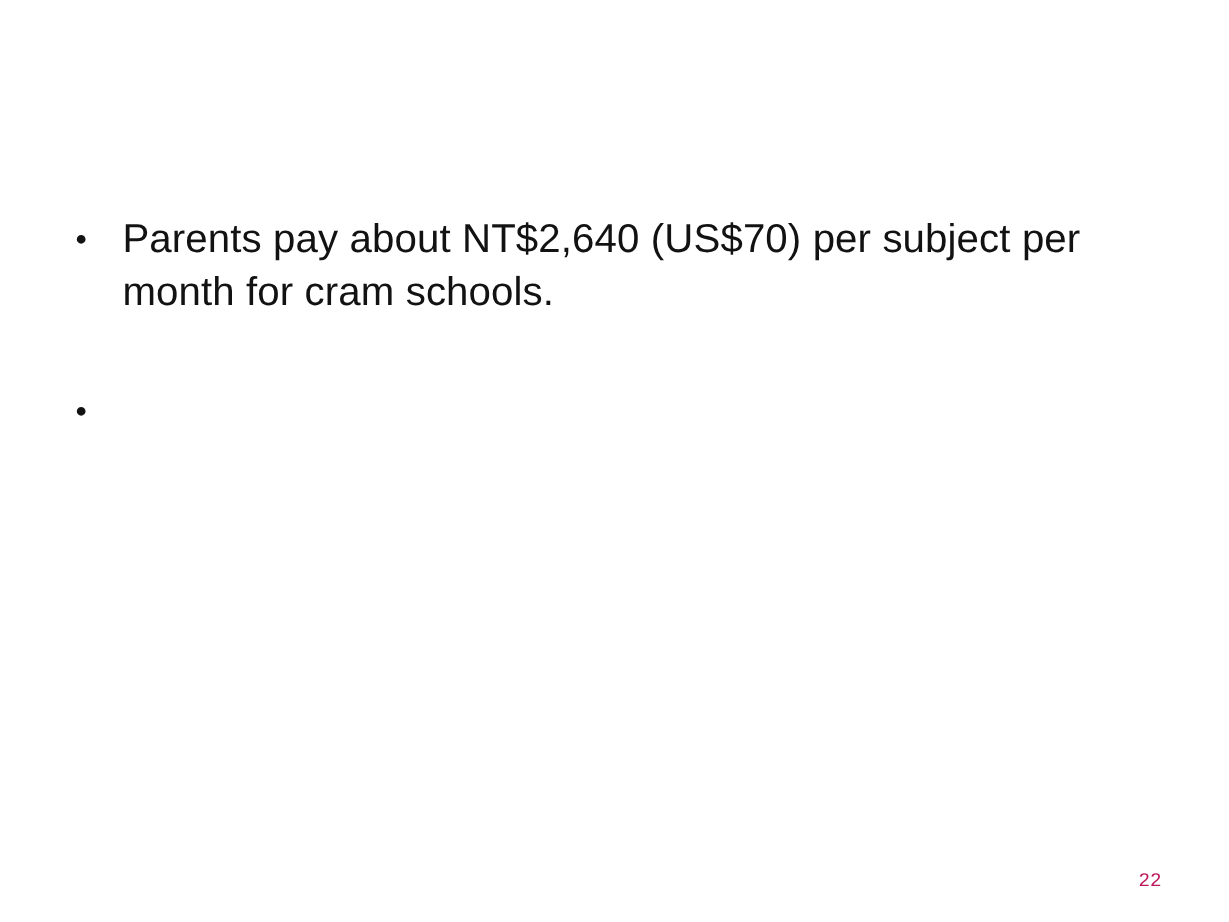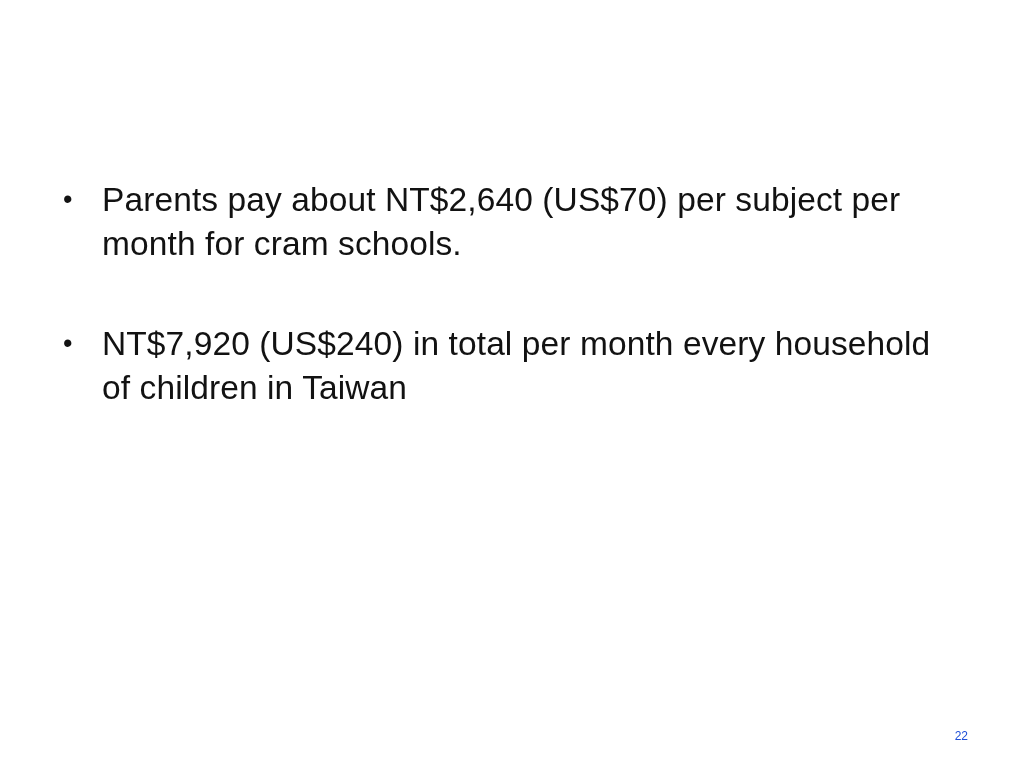--- a/index.html
+++ b/index.html
@@ -48,39 +48,38 @@
     line-height: 1.58;
     color: #121212;
   }
   .bullet-gap {
     height: 56px;
   }
   .page-number {
     position: absolute;
     right: 56px;
     bottom: 25px;
-    font-size: 12px;
-    color: #1d4ed8;
-    font-family: Liberation Sans, sans-serif;
+    font-size: 16px;
+    color: #be185d;
+    font-family: Liberation Mono, monospace;
   }
 </style>
 </head>
 <body>
 
 <div class="slide">
 
   <div class="content-block">
     <ul class="bullet-list">
       <li class="bullet-item">
         <span class="marker">•</span>
         <span class="bullet-text">Parents pay about NT$2,640 (US$70) per subject per month for cram schools.</span>
       </li>
       <li class="bullet-gap"></li>
       <li class="bullet-item">
         <span class="marker">•</span>
-        <span class="bullet-text">NT$7,920 (US$240) in total per month every household of children in Taiwan</span>
       </li>
     </ul>
   </div>
 
   <div class="page-number">22</div>
 
 </div>
 
 </body></html>

